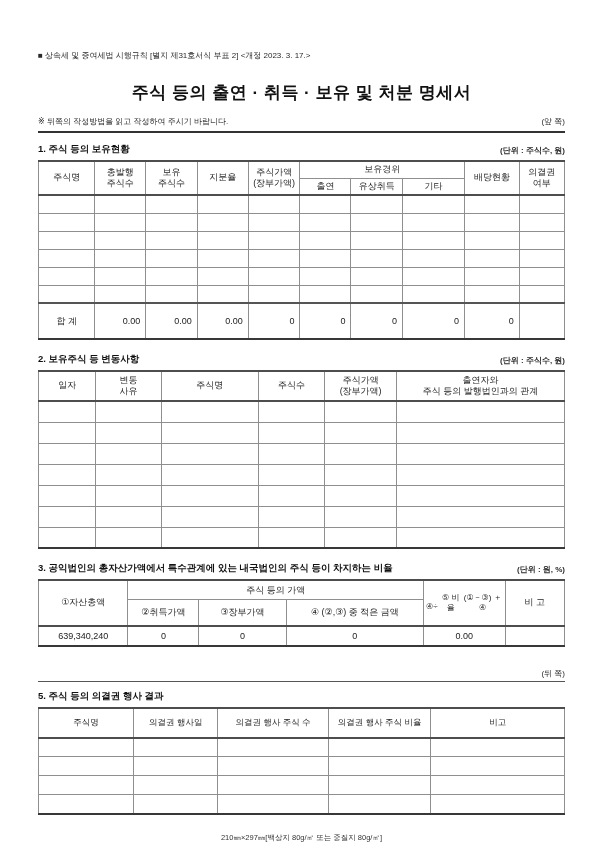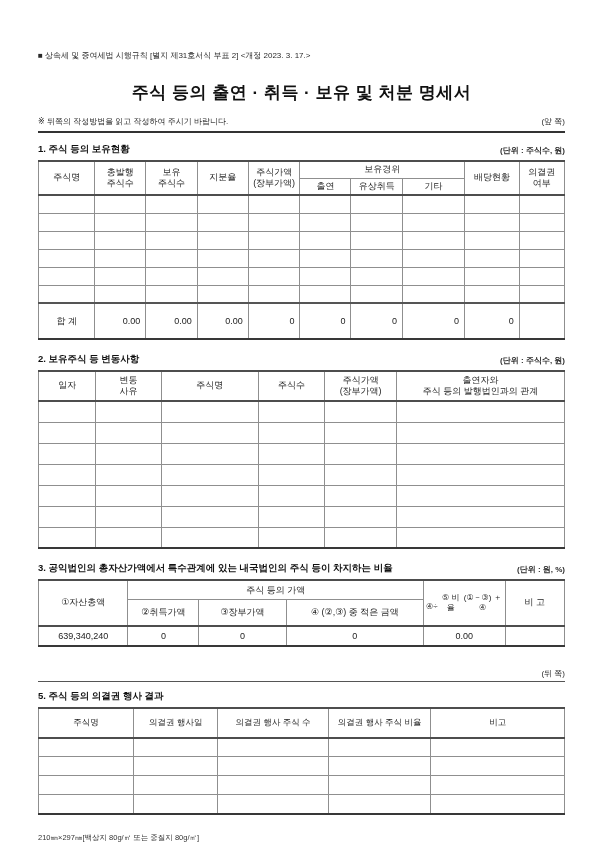--- a/index.html
+++ b/index.html
@@ -35,21 +35,21 @@
   .t2 tbody tr { height:21px; }
   .t3 thead tr.grp { height:16px; }
   .t3 thead tr.sub { height:21px; }
   .t3 tbody tr { height:20px; }
   .t5 thead tr { height:30px; }
   .t5 tbody tr { height:19px; }
   .t5 th { font-size:8.5px; }
   .back-row { text-align:right; font-size:8px; color:#2a2a2a; margin-top:21px; }
   .ratio-wrap { display:flex; align-items:flex-end; justify-content:center; gap:1px; font-size:8px; }
   .ratio-stack { display:flex; flex-direction:row; line-height:1.2; }
-  .footer { text-align:left; font-size:7.5px; color:#333; margin-top:18px; }
+  .footer { text-align:center; font-size:7.5px; color:#333; margin-top:18px; }
 </style>
 </head>
 <body>
 
 <div class="page">
 
   <div class="reg-line">■ 상속세 및 증여세법 시행규칙 [별지 제31호서식 부표 2] &lt;개정 2023. 3. 17.&gt;</div>
 
   <div class="doc-title">주식 등의 출연 · 취득 · 보유 및 처분 명세서</div>
 

